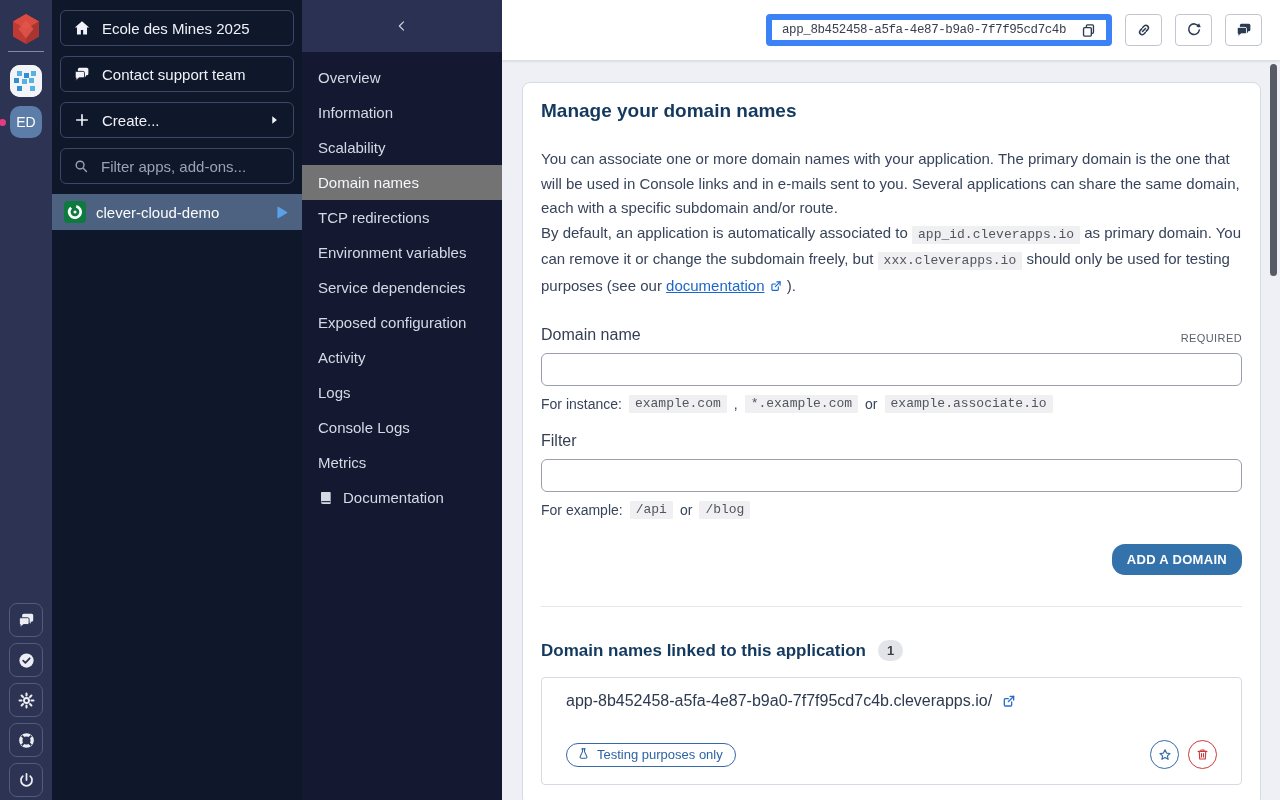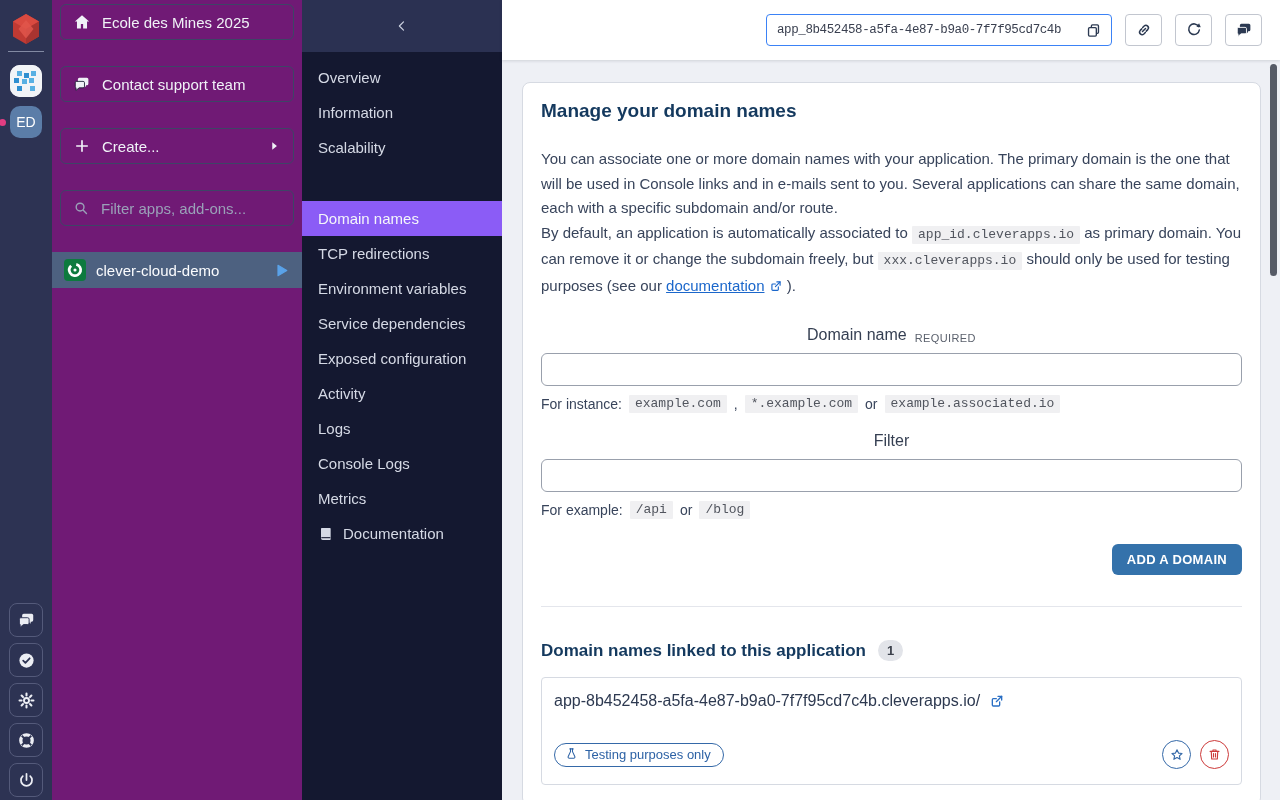--- a/index.html
+++ b/index.html
@@ -13,68 +13,68 @@
   .rail-divider { width:36px; height:1px; background:#828aa3; margin:6px 0 13px; }
   .avatar { width:32px; height:32px; border-radius:10px; overflow:hidden;text-align:right; }
   .avatar-identicon { margin-bottom:9px; background:#f2f4f7; }
   .avatar-ed { background:#5b7da8; color:#fff; font-size:14px; display:flex; align-items:center; justify-content:center; position:relative; }
   .ed-wrap { position:relative; }
   .active-dot { position:absolute; width:7px; height:7px; border-radius:50%; background:#e23d82; left:-11px; top:13px; }
   .rail-bottom { margin-top:auto; display:flex; flex-direction:column; gap:6px; padding-bottom:3px; }
   .rail-btn { width:34px; height:34px; border:1px solid #545a7a; border-radius:8px; background:transparent; color:#eceef4; display:flex; align-items:center; justify-content:center; cursor:pointer; }
 
   
-  .org-panel { width:250px; flex-shrink:0; background:#701a75; padding-top:4px; display:flex; flex-direction:column;gap:16px; }
+  .org-panel { width:250px; flex-shrink:0; background:#0f172a; padding-top:10px; display:flex; flex-direction:column; }
   .org-btn { display:flex; align-items:center; gap:11px; margin:0 8px 10px; height:36px; border:1px solid #3e4566; border-radius:6px; background:transparent; color:#f0f2f7; font-size:15px; padding:0 12px; cursor:pointer; text-align:left; }
   .org-btn .grow { flex:1; }
   .filter-box { display:flex; align-items:center; gap:11px; margin:0 8px 10px; height:36px; border:1px solid #3e4566; border-radius:6px; padding:0 12px; color:#9aa1b8; }
   .filter-box input { flex:1; background:transparent; border:none; outline:none; color:#e8eaf2; font-size:15px; font-family:"Liberation Sans", sans-serif; }
   .filter-box input::placeholder { color:#9aa1b8; }
   .app-row { height:36px; background:#4d6180; display:flex; align-items:center; gap:10px; padding:0 12px 0 12px; color:#fbfcfe; font-size:15px; cursor:pointer; }
   .app-icon { width:22px; height:22px; border-radius:4px; background:#0d7a3e; display:flex; align-items:center; justify-content:center; flex-shrink:0; }
   .app-row .play { margin-left:auto; }
 
   
   .app-nav { width:200px; flex-shrink:0; background:#141830; display:flex; flex-direction:column; }
   .app-nav-header { height:52px; background:#2b3152; display:flex; align-items:center; justify-content:center; color:#ccd1e0; cursor:pointer; }
   .nav-list { list-style:none; padding-top:8px; }
   .nav-item { height:35px; display:flex; align-items:center; gap:9px; padding-left:16px; color:#d5d9e5; font-size:15px; cursor:pointer; }
-  .nav-item.active { background:#8b5cf6; color:#f4f6fa;margin-top:36px; }
+  .nav-item.active { background:#737373; color:#f4f6fa; }
 
   
   .content { flex:1; min-width:0; display:flex; flex-direction:column; background:#eef0f5; position:relative; }
   .topbar { height:60px; background:#fff; display:flex; align-items:center; justify-content:flex-end; gap:13px; padding-right:18px; box-shadow:0 1px 3px rgba(20,25,40,.14); position:relative; z-index:2; flex-shrink:0; }
-  .appid-box { display:flex; align-items:center; gap:7px; height:32px; width:346px; border:1px solid #3b82f6; border-radius:4px; padding:0 7px 0 10px; background:#fff; }
+  .appid-box { display:flex; align-items:center; gap:7px; height:32px; width:346px; border:6px solid #3b82f6; border-radius:4px; padding:0 7px 0 10px; background:#fff; }
   .appid-box input { flex:1; min-width:0; border:none; outline:none; background:transparent; font-family:"Liberation Mono", monospace; font-size:12.5px; letter-spacing:-0.4px; color:#3a4050; }
   .icon-btn { background:none; border:none; color:#2c3a52; cursor:pointer; display:flex; align-items:center; justify-content:center; padding:2px; }
   .top-btn { width:37px; height:32px; border:1px solid #c2c6cf; border-radius:4px; background:#fff; color:#2c3a52; display:flex; align-items:center; justify-content:center; cursor:pointer; }
 
   .scroll { flex:1; overflow:hidden; padding:22px 19px 0 20px; }
   .card { background:#fff; border:1px solid #d6dae2; border-radius:8px; padding:17px 18px 20px; }
   .card h1 { font-size:19px; font-weight:bold; color:#14395e; margin-bottom:25px; }
   .card p { font-size:15px; line-height:24.5px; color:#38445b; }
   .chip { font-family:"Liberation Mono", monospace; font-size:13px; background:#f0f0f2; border-radius:1px; padding:1px 6px 2px; color:#51555e; white-space:nowrap; }
   .doc-link { color:#1b67cb; text-decoration:underline; cursor:pointer; }
   .ext-ico { display:inline-block; vertical-align:-2px; color:#1b67cb; }
 
-  .field-head { display:flex; justify-content:center; align-items:flex-end; margin-top:28px; margin-bottom:9px; }
+  .field-head { display:flex; justify-content:space-between; align-items:flex-end; margin-top:28px; margin-bottom:9px; }
   .field-head.route { margin-top:19px; }
   .field-label { font-size:16px; color:#353f52; }
   .required { font-size:11px; color:#5b616d; letter-spacing:.4px;padding-left:8px; }
   .text-input { width:100%; height:33px; border:1px solid #99a0ac; border-radius:6px; background:#fff; outline:none; padding:0 10px; font-size:14px; font-family:"Liberation Sans",sans-serif; color:#333; }
   .hint { margin-top:9px; font-size:14px; color:#38445b; display:flex; align-items:center; gap:7px; flex-wrap:wrap; }
 
   .btn-row { display:flex; justify-content:flex-end; margin-top:25px; }
-  .add-btn { background:#3472ab; border:none; border-radius:6px; color:#fff; font-weight:bold; font-size:13px; letter-spacing:.3px; height:31px; padding:0 15px; cursor:pointer; font-family:"Liberation Sans",sans-serif; }
+  .add-btn { background:#3472ab; border:none; border-radius:13px; color:#fff; font-weight:bold; font-size:13px; letter-spacing:.3px; height:31px; padding:0 15px; cursor:pointer; font-family:"Liberation Sans",sans-serif; }
   .card hr { border:none; border-top:1px solid #e4e6ec; margin-top:31px; }
   .linked-head { display:flex; align-items:center; gap:12px; margin-top:33px; }
   .linked-title { font-size:17px; font-weight:bold; color:#14395e; }
   .count-badge { background:#e2e4e9; border-radius:12px; padding:3px 9px; font-size:13px; font-weight:bold; color:#3c414c; }
 
-  .domain-box { border:1px solid #d6dae2; border-radius:4px; margin-top:16px; padding:14px 12px 15px; }
+  .domain-box { border:1px solid #d6dae2; border-radius:4px; margin-top:16px; padding:14px 24px 15px; }
   .domain-url { font-size:16px; color:#2d3950; display:flex; align-items:center; gap:9px; }
   .badge-row { display:flex; align-items:center; justify-content:space-between; margin-top:30px; }
   .test-badge { display:inline-flex; align-items:center; gap:6px; border:1.5px solid #3569a8; border-radius:14px; padding:3px 12px 4px 9px; color:#2d62a5; font-size:13px; }
   .actions { display:flex; gap:9px; }
   .round-btn { width:29px; height:29px; border-radius:50%; background:#fff; display:flex; align-items:center; justify-content:center; cursor:pointer; }
   .round-btn.star { border:1.5px solid #3569a8; color:#3569a8; }
   .round-btn.trash { border:1.5px solid #cd3a3a; color:#cd3a3a; }
   .scrollbar-thumb { position:absolute; top:64px; right:3px; width:7px; height:212px; border-radius:4px; background:#565b66; z-index:3; cursor:pointer; }
 </style>
 </head>
@@ -341,21 +341,21 @@
         <label class="field-label">Domain name</label>
         <span class="required">REQUIRED</span>
       </div>
       <input class="text-input" type="text" style="">
       <div class="hint">
         <span>For instance:</span>
         <code class="chip">example.com</code>
         <span>,</span>
         <code class="chip">*.example.com</code>
         <span>or</span>
-        <code class="chip">example.associated.io</code>
+        <code class="chip">example.associate.io</code>
       </div>
 
       <div class="field-head route">
         <label class="field-label">Filter</label>
       </div>
       <input class="text-input" type="text" style="">
       <div class="hint">
         <span>For example:</span>
         <code class="chip">/api</code>
         <span>or</span>

